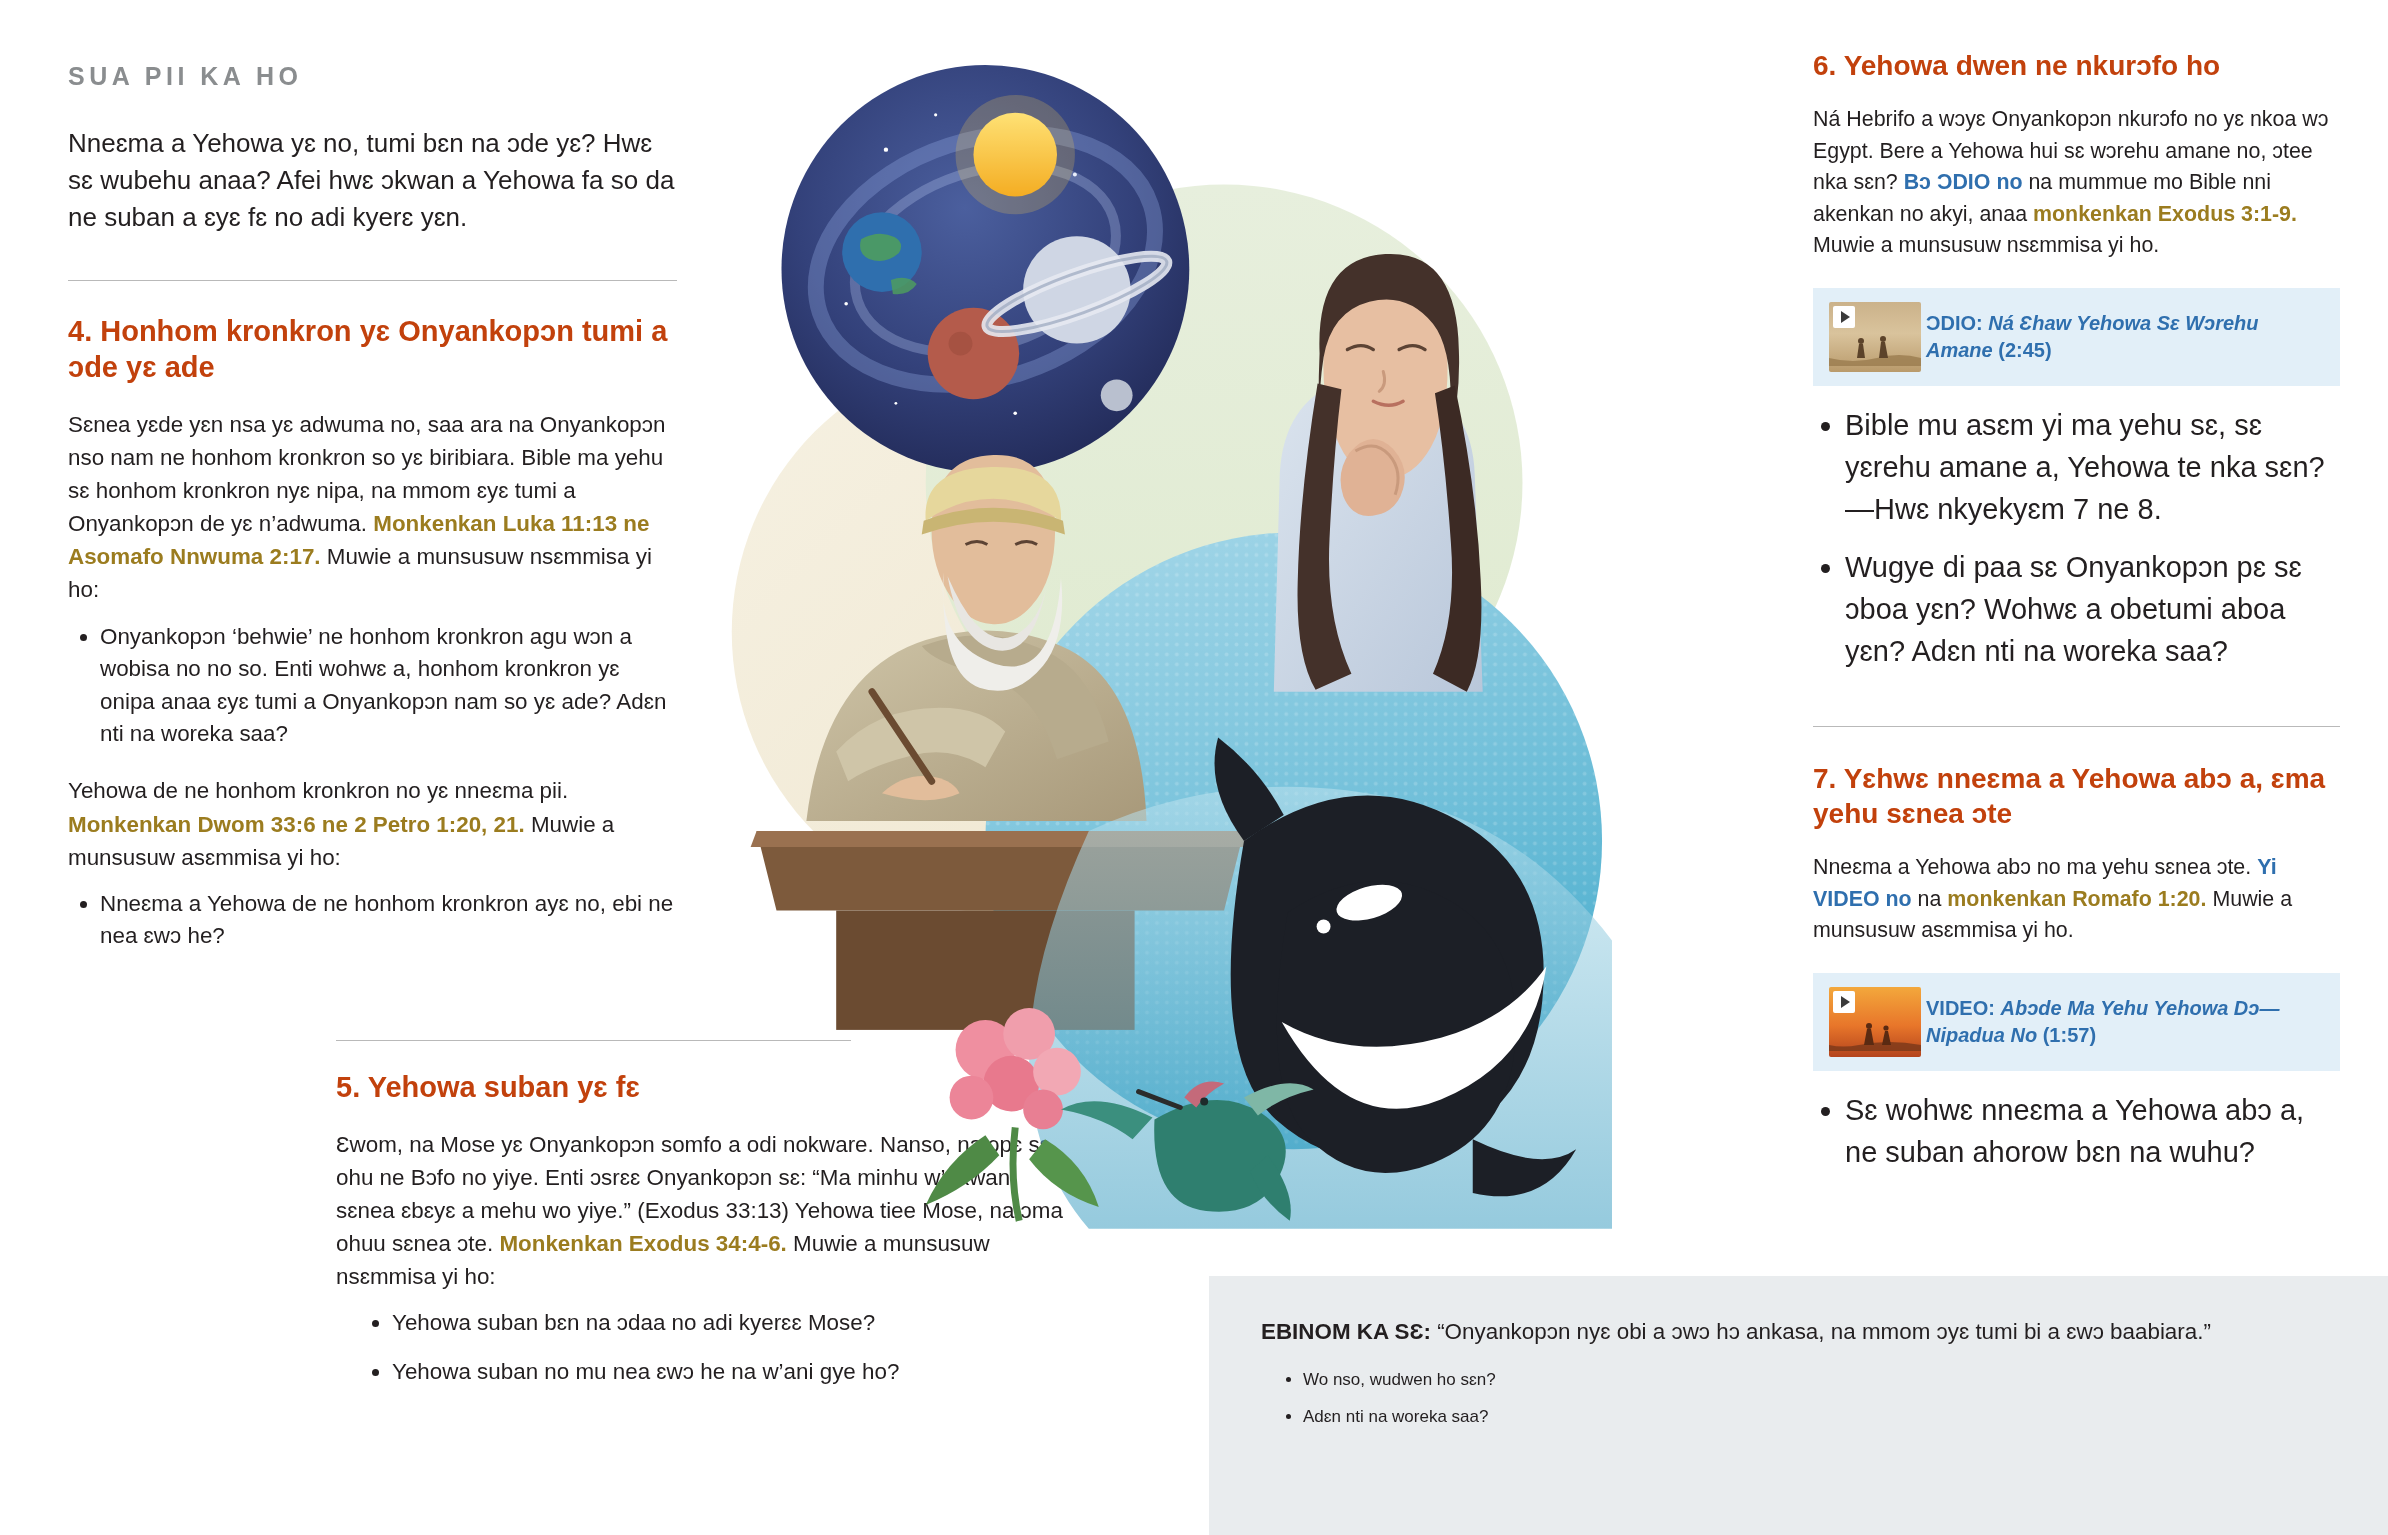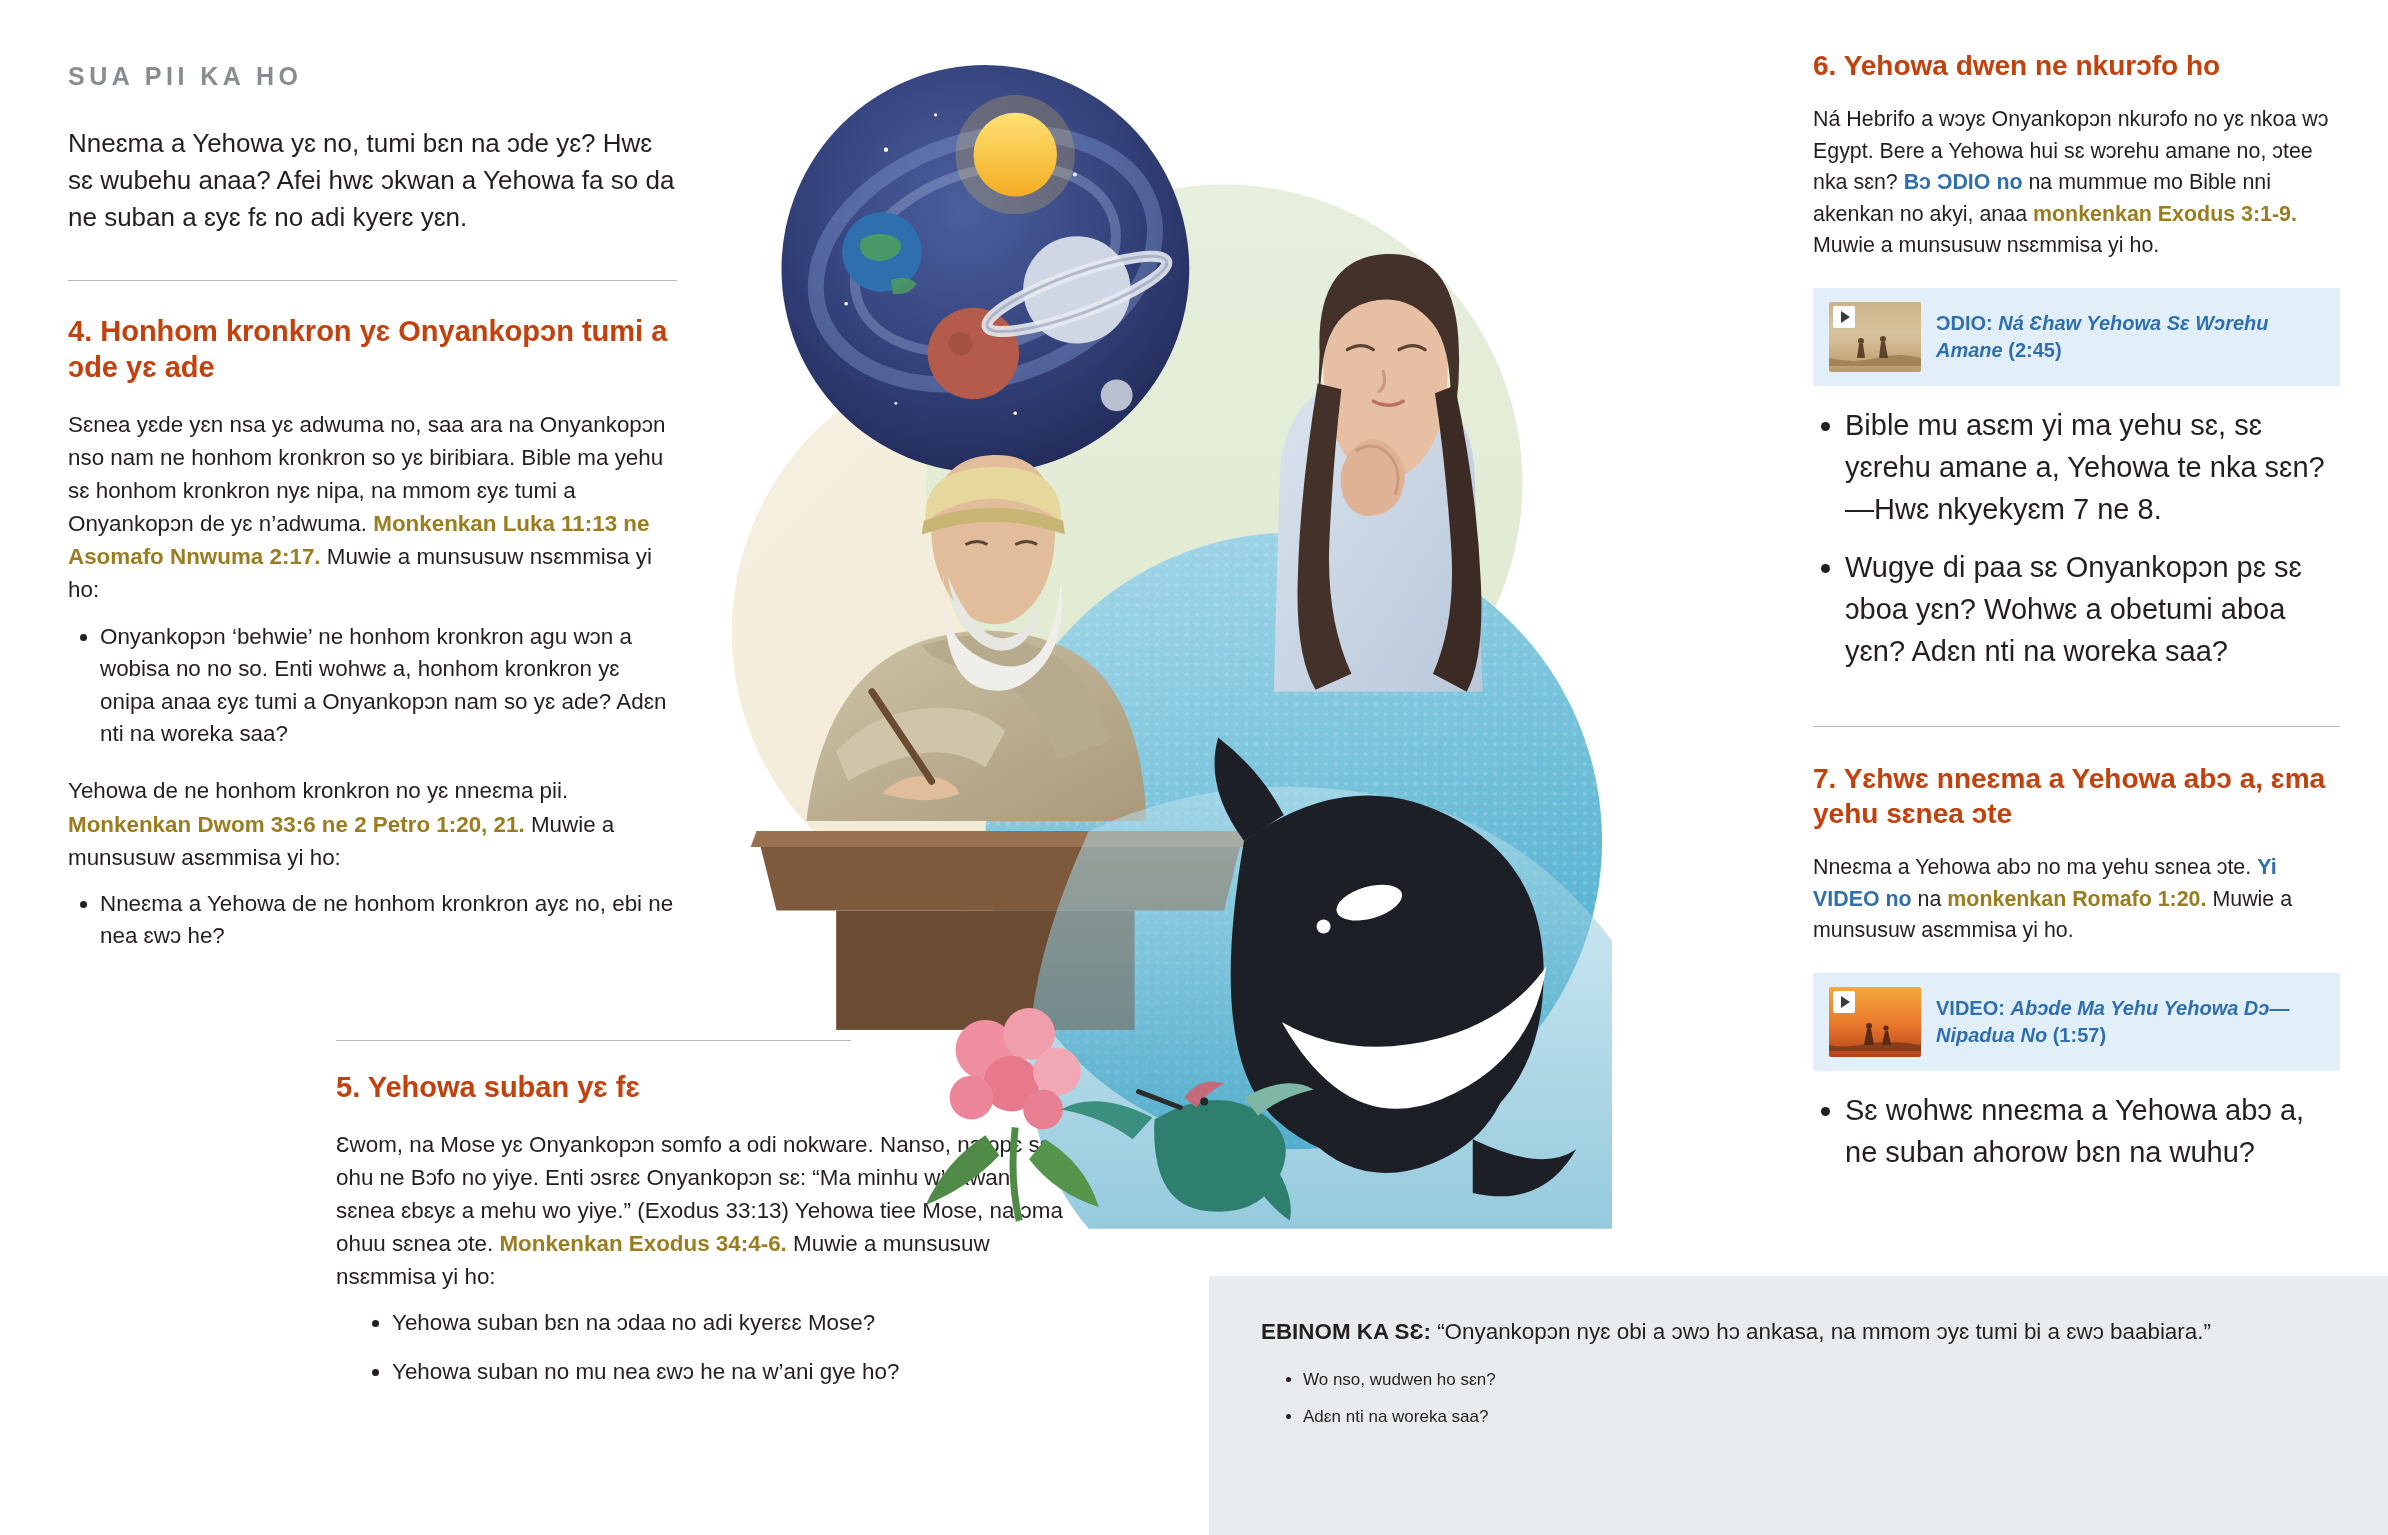--- a/index.html
+++ b/index.html
@@ -100,21 +100,21 @@
     width: 100%;
   }
 
   
   .media-box {
     background: #e2eff8;
     display: flex;
     align-items: center;
     padding: 14px 16px;
     margin: 26px 0 18px 0;
-    gap: 15px;
+    gap: 5px;
   }
   .thumb {
     position: relative;
     width: 92px; height: 70px;
     flex: 0 0 92px;
     overflow: hidden;
     border-radius: 2px;
   }
   .thumb-audio {
     background: linear-gradient(#cbb28a 0%, #d9c39c 45%, #b99a6b 100%);

